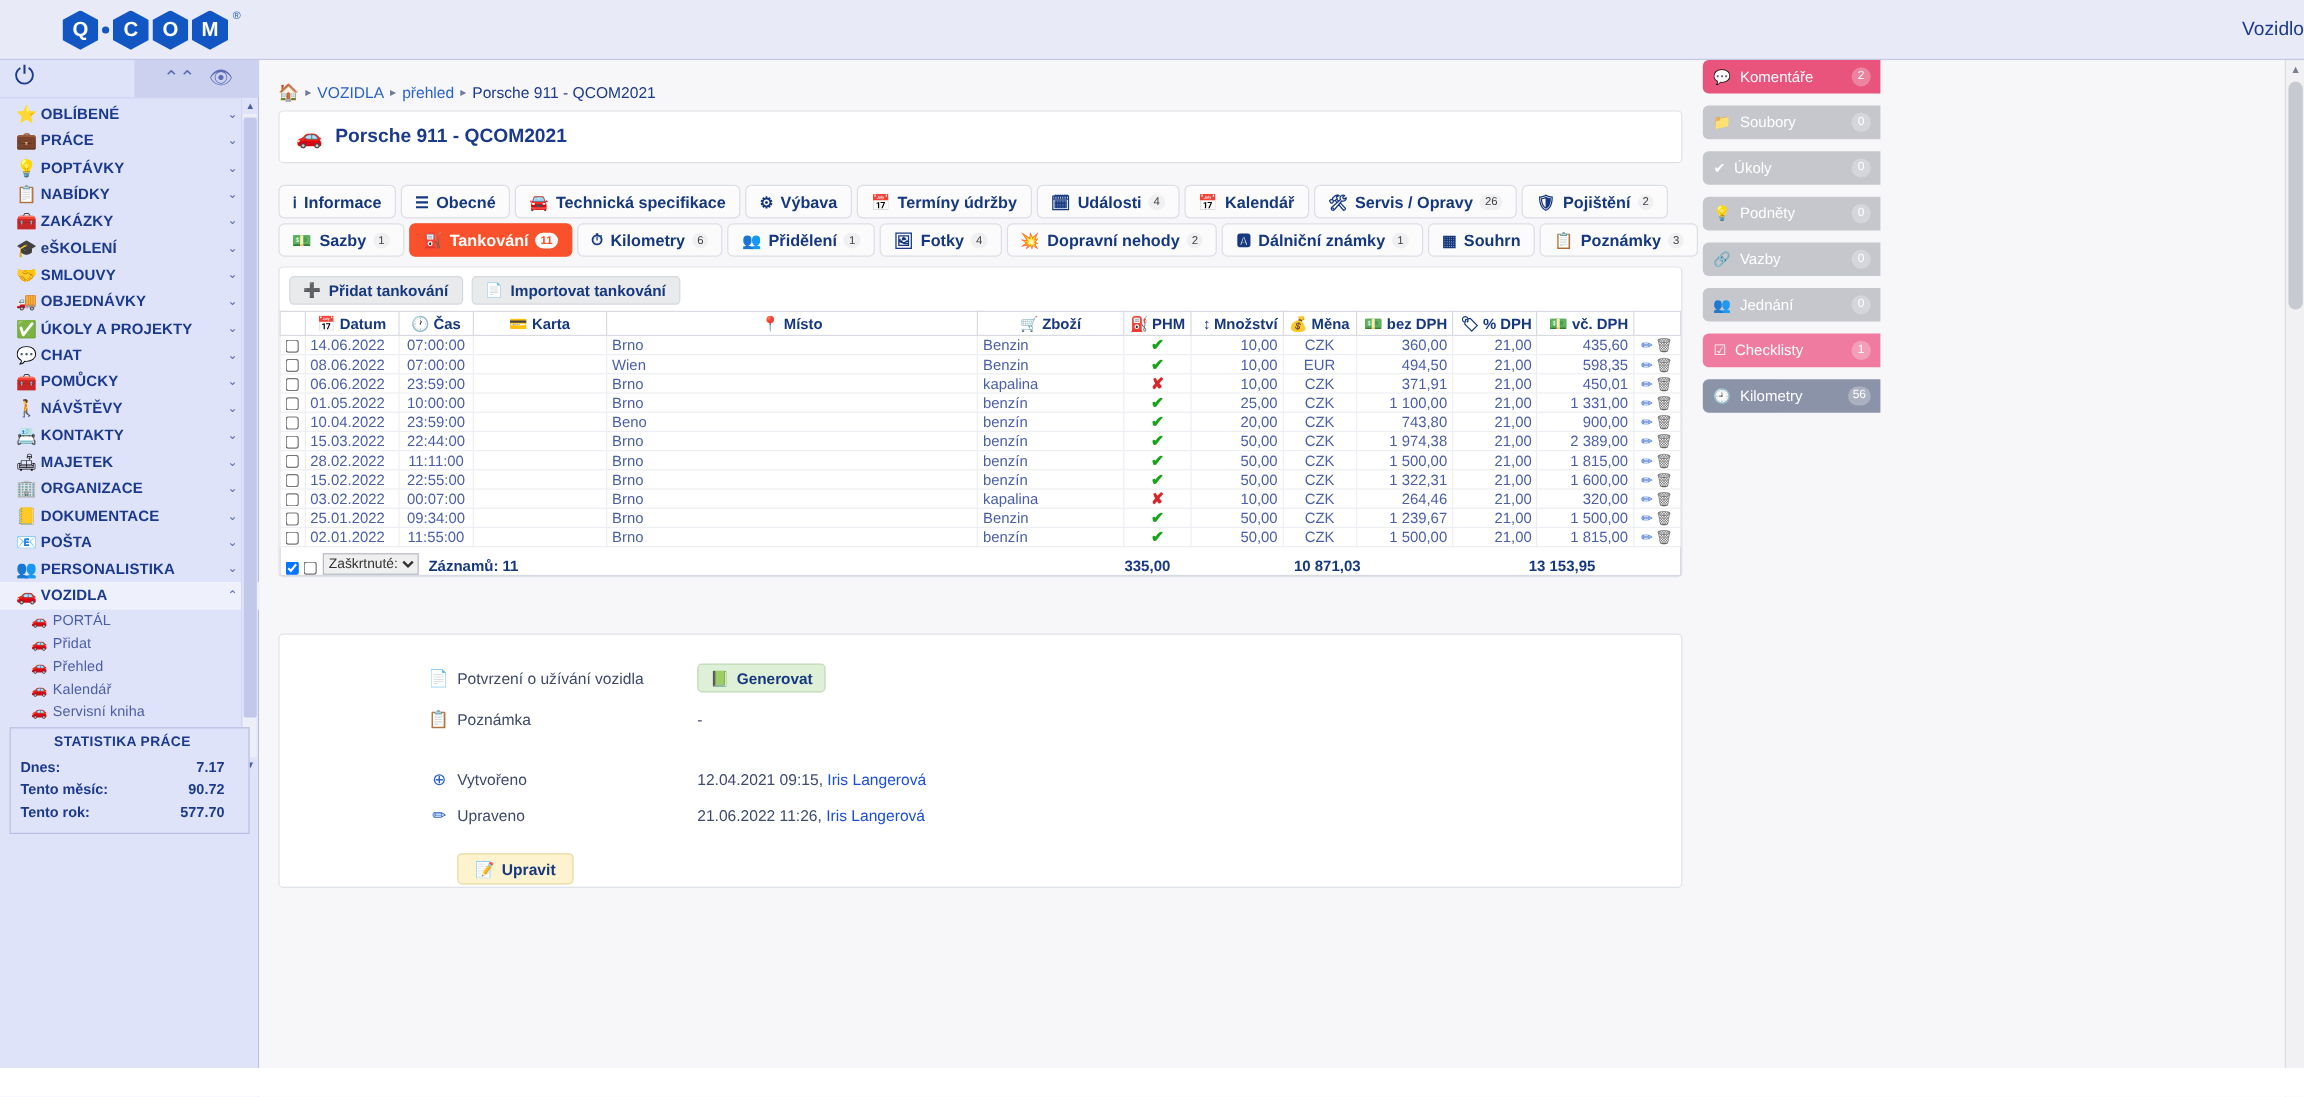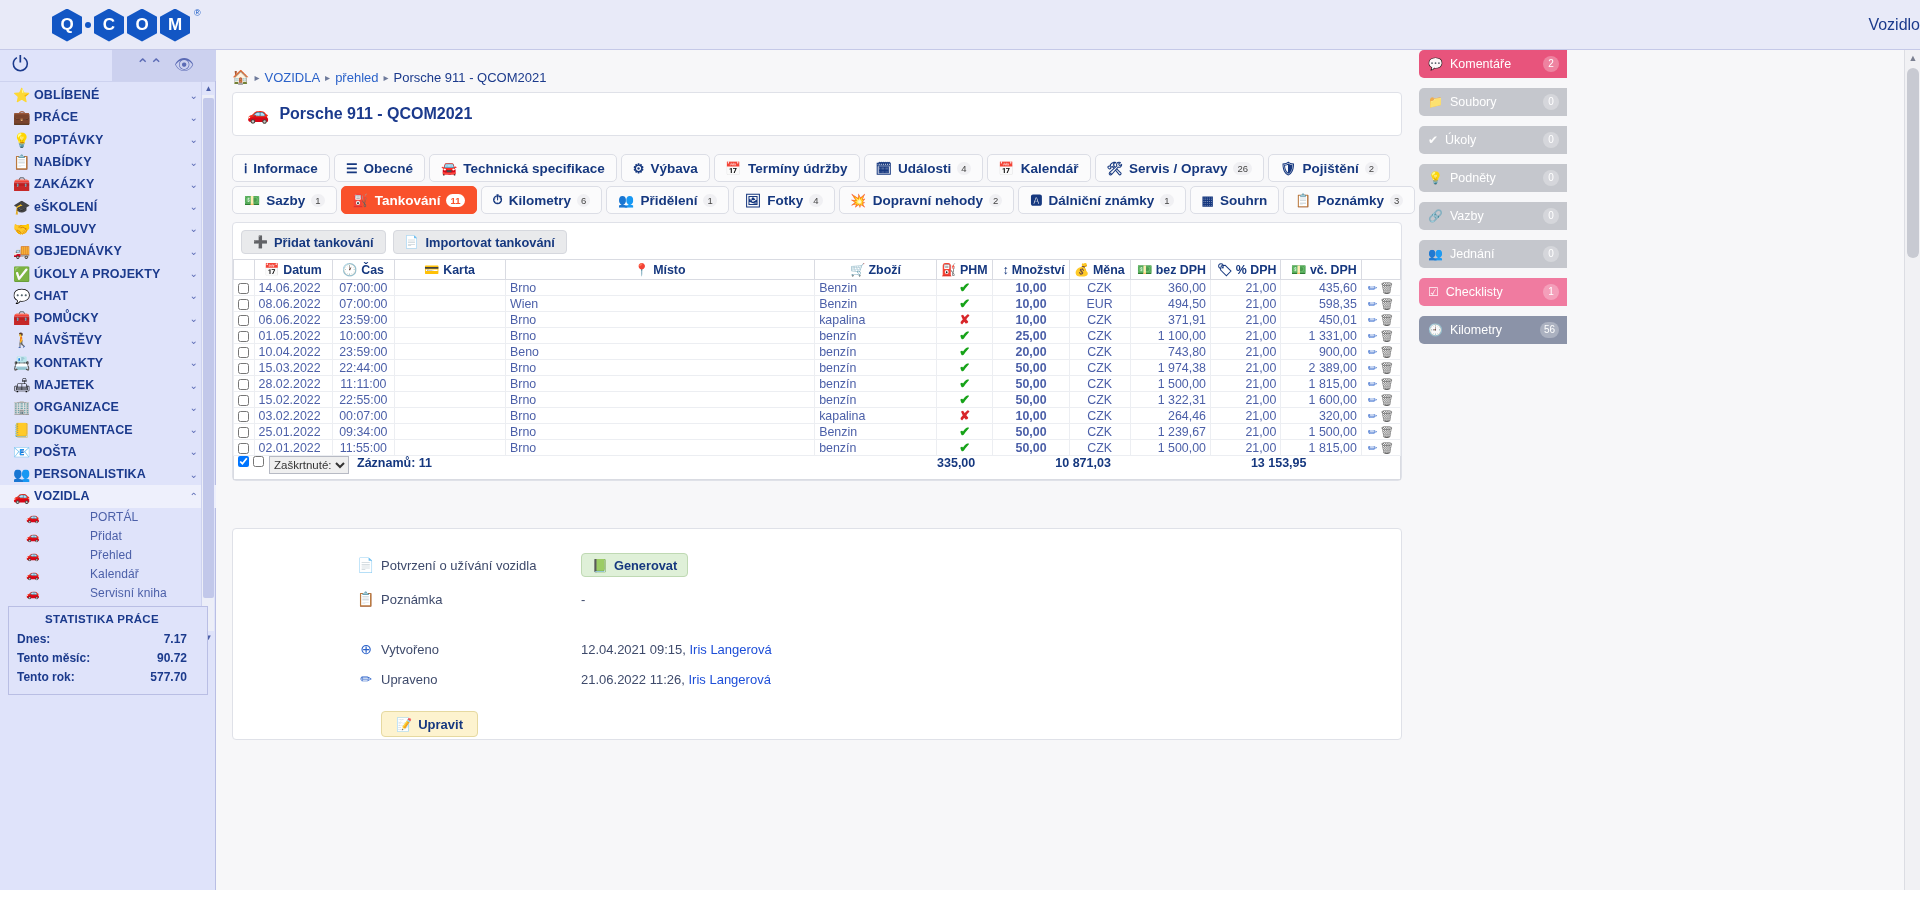--- a/index.html
+++ b/index.html
@@ -76,21 +76,21 @@
     padding-left: 10px; cursor: pointer;
   }
   .mi .ico { width: 24px; font-size: 14px; flex: 0 0 24px; text-align: center; }
   .mi .lbl {
     flex: 1; font-size: 12.5px; font-weight: bold; color: #1b3a8c;
     letter-spacing: .1px;
   }
   .mi .chev { font-size: 10px; color: #5b6bb5; padding-right: 18px; }
   .mi.active { background: #eef0fc; }
   .mi.sub { height: 19px; padding-left: 22px; }
-  .mi.sub .lbl { font-weight: normal; color: #4b5fa8; font-size: 12px; margin-left: 46px; }
+  .mi.sub .lbl { font-weight: normal; color: #4b5fa8; font-size: 12px; }
   .mi.sub .ico { font-size: 11px; width: 22px; flex: 0 0 22px; }
 
   
   .side-scroll {
     position: absolute; right: 1px; top: 32px; width: 13px; height: 562px;
     background: #eceef8; border-left: 1px solid #cdd2ef;
   }
   .side-scroll .arrow {
     position: absolute; left: 0; width: 13px; height: 13px;
     background: #dfe3fa; color: #4b5fa8; font-size: 8px;
@@ -194,35 +194,35 @@
     font-size: 12.4px; color: #4b5fa8;
     padding: 0 4px; height: 15.8px; white-space: nowrap;
   }
   .c-chk { width: 18px; text-align: center; }
   .c-date { width: 76px; }
   .c-time { width: 60px; text-align: center; }
   .c-card { width: 108px; }
   .c-place { width: 300px; }
   .c-goods { width: 118px; }
   .c-phm { width: 50px; text-align: center; }
-  .c-qty { width: 74px; text-align: center; font-weight: bold; }
+  .c-qty { width: 74px; text-align: right; }
   .c-cur { width: 54px; text-align: center; }
   .c-net { width: 78px; text-align: right; }
   .c-vat { width: 66px; text-align: right; }
   .c-gross { width: 78px; text-align: right; }
   .c-act { width: 38px; text-align: center; }
   th.c-qty, th.c-net, th.c-vat, th.c-gross { text-align: right; }
   .ok { color: #17a319; font-weight: bold; font-size: 13px; }
   .no { color: #d8262a; font-weight: bold; font-size: 13px; }
   .actico { color: #2b62c9; font-size: 11.5px; cursor: pointer; margin: 0 1px; }
   .actico.del { color: #666; }
   input[type=checkbox] { width: 11px; height: 11px; margin: 0; vertical-align: middle; }
 
   .tfooter {
-    display: flex; align-items: flex-start; height: 24px;
+    display: flex; align-items: flex-end; height: 24px;
     border: 1px solid #d9dbe2; border-top: none;
     font-size: 12.5px; color: #16387f; font-weight: bold;
     padding-left: 4px;
   }
   .tfooter select {
     font-size: 11.5px; height: 18px; margin: 0 8px 0 5px;
     border: 1px solid #b7bac4; color: #333;
     font-family: "Liberation Sans", sans-serif;
   }
 
@@ -781,21 +781,21 @@
     </table>
 
     <div class="tfooter">
       <input type="checkbox" checked="" style="">
       <input type="checkbox" style="margin-left: 4px;">
       <select>
         <option id="sel-opt">Zaškrtnuté:</option>
       </select>
       <span>Záznamů: 11</span>
       <span style="margin-left:505px">335,00</span>
-      <span style="margin-left:80px">10 871,03</span>
+      <span style="margin-left:103px">10 871,03</span>
       <span style="margin-left:140px">13 153,95</span>
     </div>
   </div>
 
   <div class="infocard">
     <div class="inforow" style="margin-top:22px">
       <span class="ri" style="margin-left:118px">📄</span>
       <span class="rl">Potvrzení o užívání vozidla</span>
       <span class="genbtn">
         <span>📗</span>

